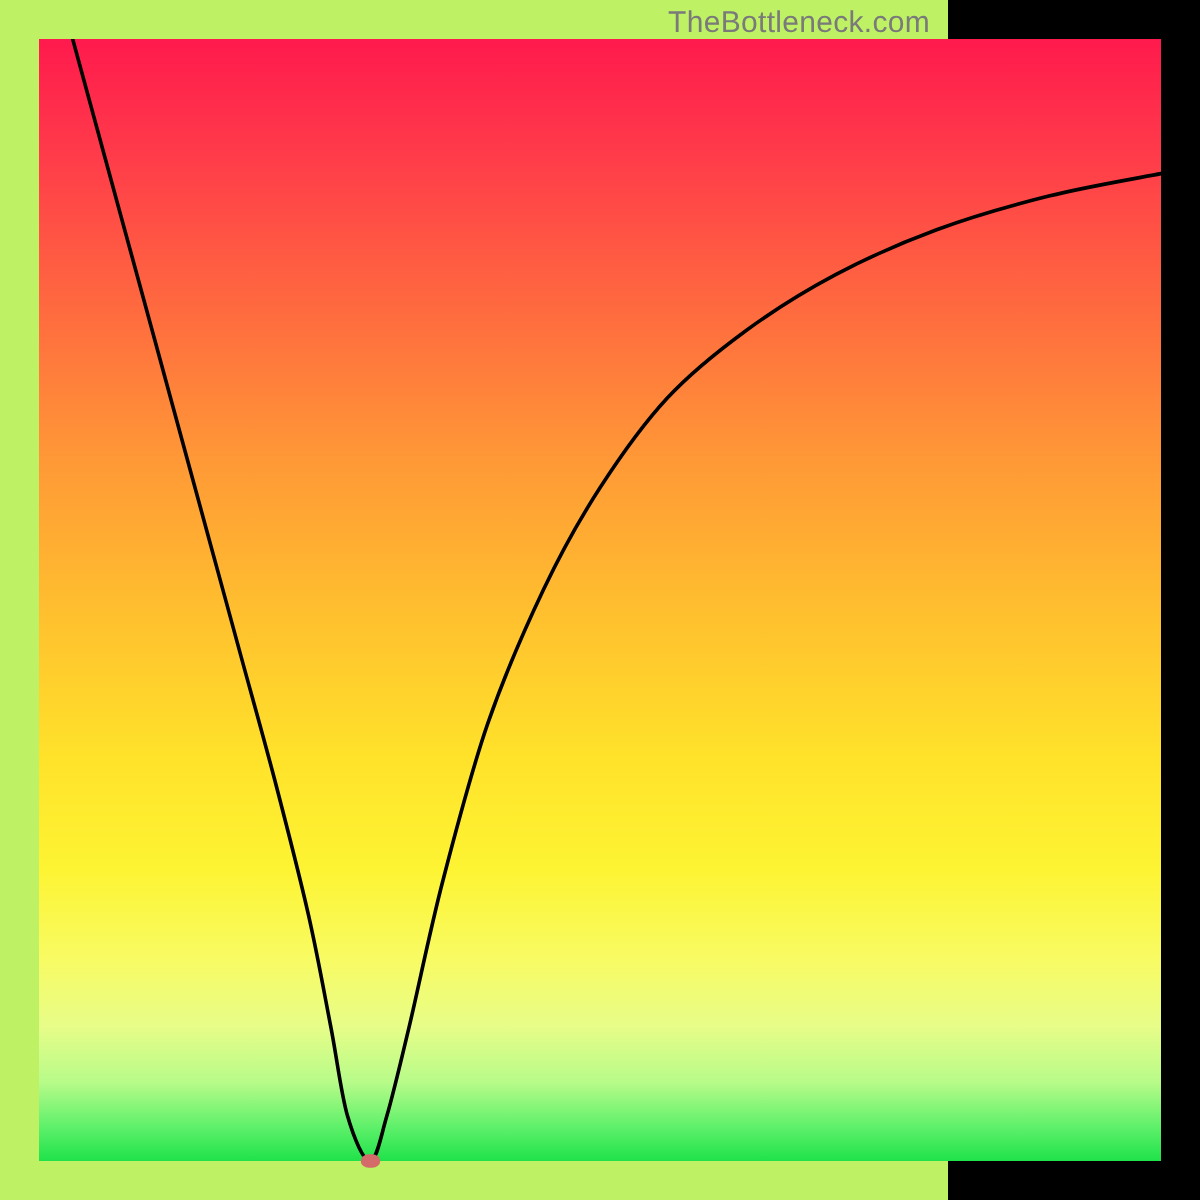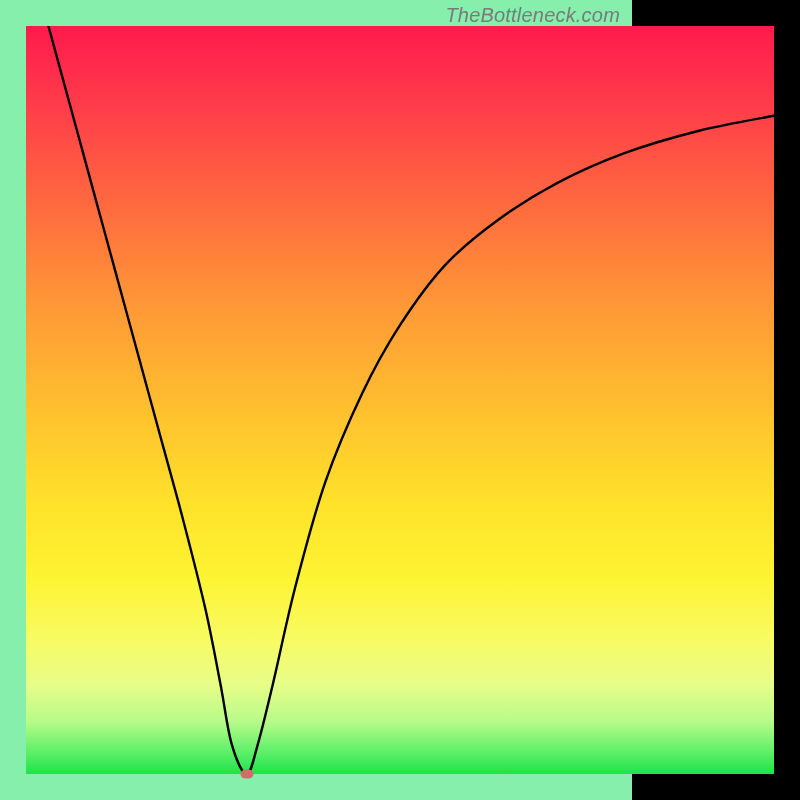--- a/index.html
+++ b/index.html
@@ -10,22 +10,21 @@
     background: #000;
     overflow: hidden;
     font-family: Arial, Helvetica, sans-serif;
   }
   .frame {
     position: absolute;
     top: 0;
     left: 0;
     width: 632px;
     height: 800px;
-    background: #86efac;
-    font-style: italic;
+    background: #bef264;
   }
   .plot-area {
     position: absolute;
     top: 26px;
     left: 26px;
     width: 748px;
     height: 748px;
     background: linear-gradient(to bottom,
       #ff1a4d 0%,
       #ff3a4a 10%,

